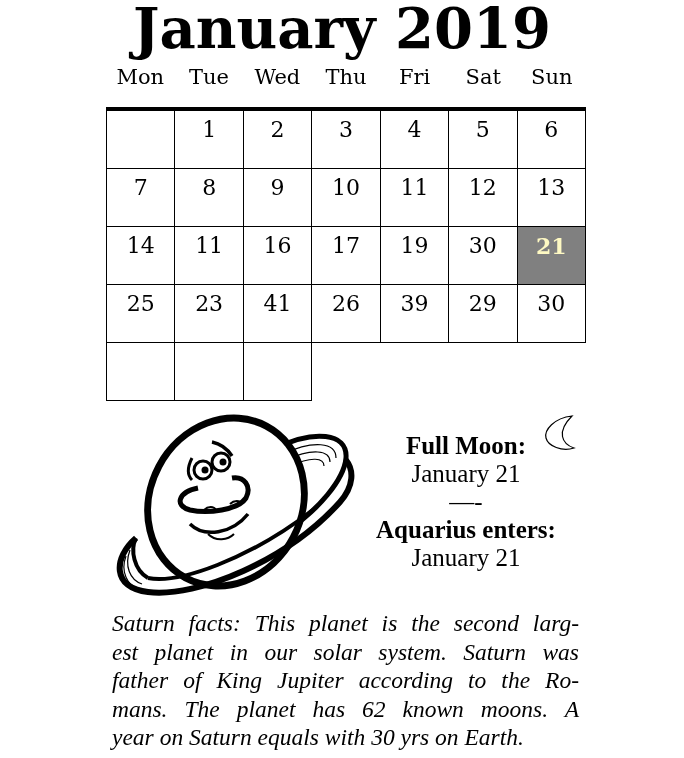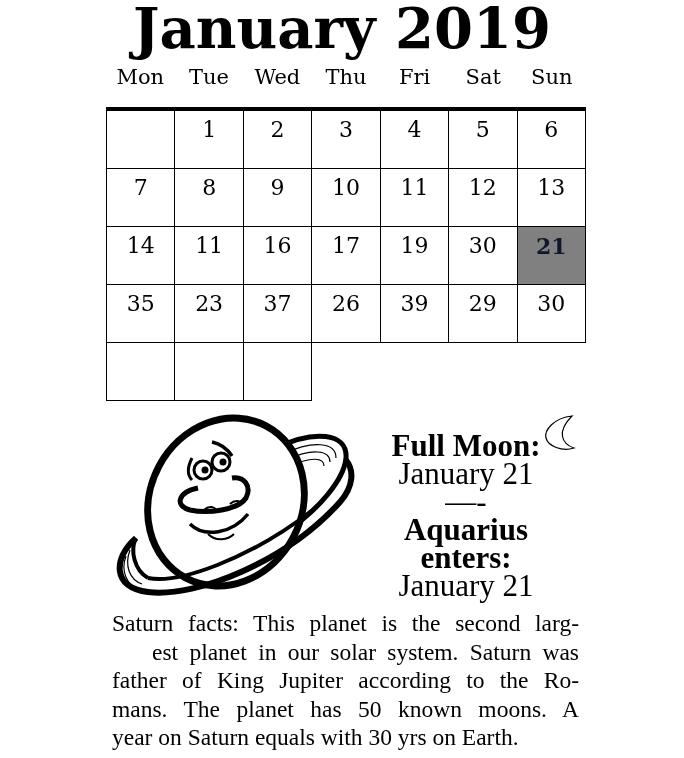--- a/index.html
+++ b/index.html
@@ -21,32 +21,33 @@
       position: absolute; left: 106px; top: 107px; width: 480px; height: 294px;
       border-top: 4px solid #000; box-sizing: border-box;
       display: grid; grid-template-columns: repeat(7, 1fr); grid-template-rows: repeat(5, 1fr);
       border-left: 1px solid #000;
     }
     .cell {
       border-right: 1px solid #000; border-bottom: 1px solid #000;
       box-sizing: border-box; text-align: center;
       font-family: "DejaVu Serif", serif; font-size: 22px; line-height: 22px; padding-top: 8px;
     }
-    .cell.highlight { background: #808080; color: #0f172a; font-weight: bold; }
+    .cell.highlight { background: #808080; color: #fef9c3; font-weight: bold; }
     .saturn { position: absolute; left: 108px; top: 410px; width: 250px; height: 192px; }
     .moon { position: absolute; left: 542px; top: 414px; width: 38px; height: 38px; }
     .info {
       position: absolute; left: 360px; top: 432px; width: 212px; text-align: center;
-      font-family: "Liberation Serif", serif; font-size: 31px; line-height: 28px;
+      font-family: "Liberation Serif", serif; font-size: 25px; line-height: 28px;
     }
     .info .label { font-weight: bold; }
     .facts {
       position: absolute; left: 112px; top: 609px; width: 467px;
       font-family: "Liberation Serif", serif; font-size: 23.5px; line-height: 28.5px;
       text-align: justify;
+      font-style: italic;
     }
   </style>
 </head>
 <body>
 
 <div class="title">January 2019</div>
 
 <div class="weekdays">
   <div class="weekday">Mon</div>
   <div class="weekday">Tue</div>
@@ -72,23 +73,23 @@
     <div class="cell">11</div>
     <div class="cell">12</div>
     <div class="cell">13</div>
     <div class="cell">14</div>
     <div class="cell">11</div>
     <div class="cell">16</div>
     <div class="cell">17</div>
     <div class="cell">19</div>
     <div class="cell">30</div>
     <div class="cell highlight" style="background: rgb(128, 128, 128);">21</div>
-    <div class="cell">35</div>
+    <div class="cell">25</div>
     <div class="cell">23</div>
-    <div class="cell">37</div>
+    <div class="cell">41</div>
     <div class="cell">26</div>
     <div class="cell">39</div>
     <div class="cell">29</div>
     <div class="cell">30</div>
     <div class="cell"></div>
     <div class="cell"></div>
     <div class="cell"></div>
   </div>
 
 <svg class="saturn" viewBox="0 0 250 192">
@@ -129,17 +130,17 @@
 <div class="info">
   <div class="label">Full Moon:</div>
   <div>January 21</div>
   <div>—-</div>
   <div class="label">Aquarius enters:</div>
   <div>January 21</div>
 </div>
 
 <div class="facts">
   <div style="text-align-last: justify;">Saturn facts: This planet is the second larg-</div>
-  <div style="text-align-last: justify; margin-left: 40px;">est planet in our solar system. Saturn was</div>
+  <div style="text-align-last: justify;">est planet in our solar system. Saturn was</div>
   <div style="text-align-last: justify;">father of King Jupiter according to the Ro-</div>
-  <div style="text-align-last: justify;">mans. The planet has 50 known moons. A</div>
+  <div style="text-align-last: justify;">mans. The planet has 62 known moons. A</div>
   <div>year on Saturn equals with 30 yrs on Earth.</div>
 </div>
 
 </body></html>

